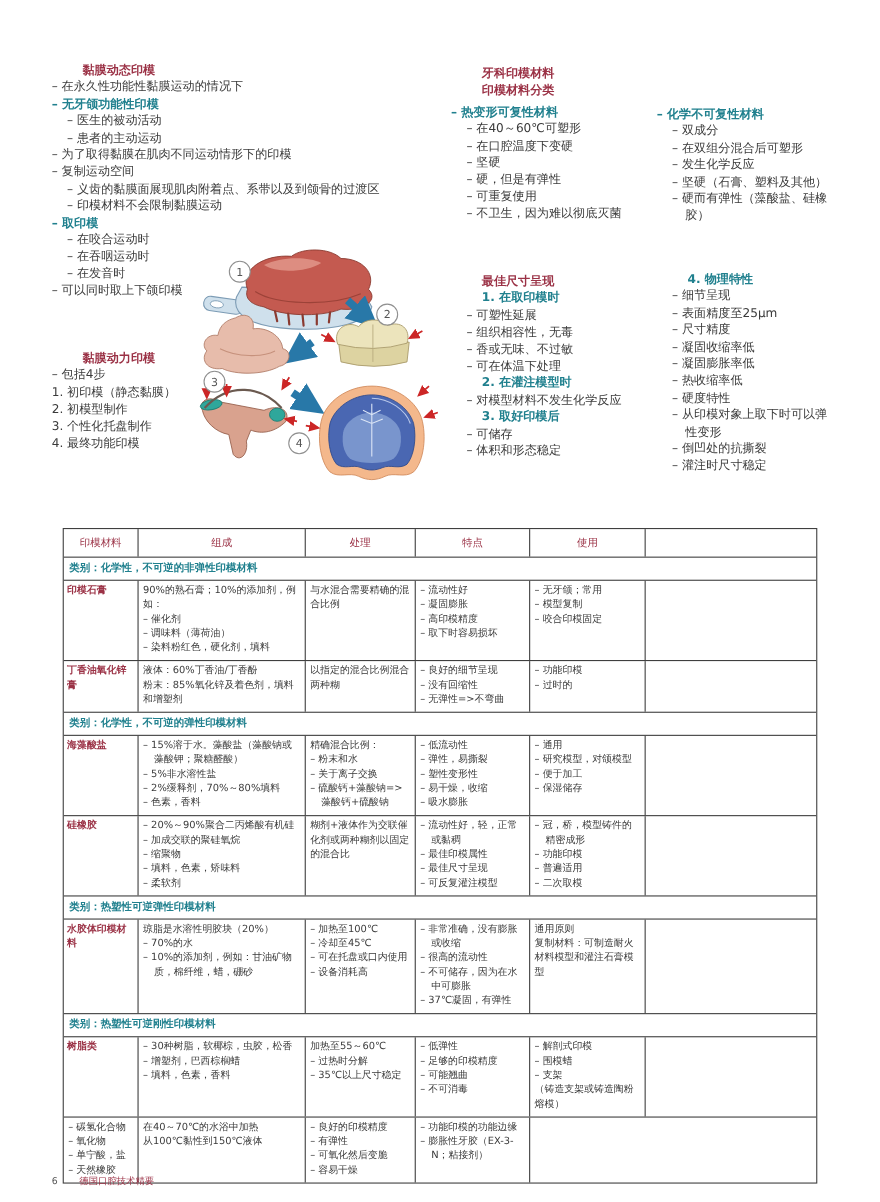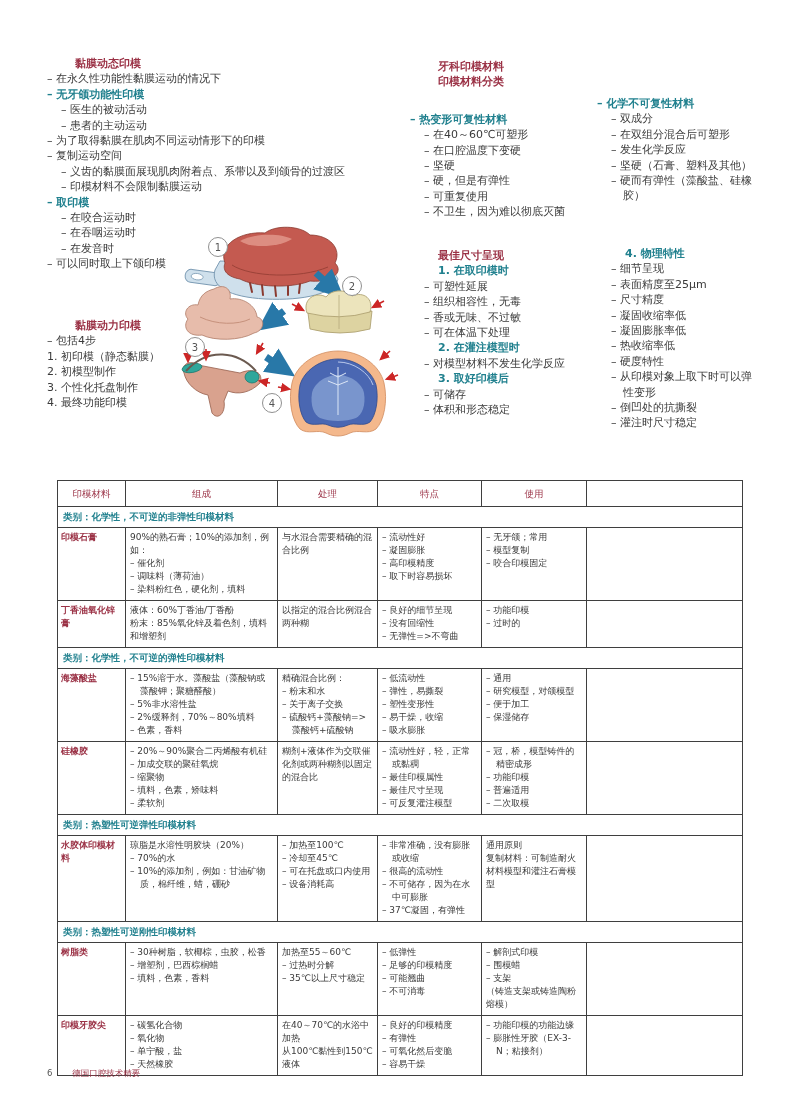--- a/index.html
+++ b/index.html
@@ -68,21 +68,21 @@
     <div class="ln lv1">– 包括4步</div>
     <div class="ln lv1">1. 初印模（静态黏膜）</div>
     <div class="ln lv1">2. 初模型制作</div>
     <div class="ln lv1">3. 个性化托盘制作</div>
     <div class="ln lv1">4. 最终功能印模</div>
   </div>
 
 <div class="sec" style="left:410px;top:59px;width:182px;">
     <div class="ln lv0 c-maroon b">牙科印模材料</div>
     <div class="ln lv0 c-maroon b">印模材料分类</div>
-    <div class="ln lv1 c-teal b" style="margin-top: 22px;">– 热变形可复性材料</div>
+    <div class="ln lv1 c-teal b" style="margin-top: 4px;">– 热变形可复性材料</div>
     <div class="ln lv2">– 在40～60℃可塑形</div>
     <div class="ln lv2">– 在口腔温度下变硬</div>
     <div class="ln lv2">– 坚硬</div>
     <div class="ln lv2">– 硬，但是有弹性</div>
     <div class="ln lv2">– 可重复使用</div>
     <div class="ln lv2">– 不卫生，因为难以彻底灭菌</div>
   </div>
 
 <div class="sec" style="left:410px;top:248px;width:160px;">
     <div class="ln lv0 c-maroon b">最佳尺寸呈现</div>
@@ -357,21 +357,20 @@
       </div>
       <div class="tcell">
         <div class="cl hang">– 解剖式印模</div>
         <div class="cl hang">– 围模蜡</div>
         <div class="cl hang">– 支架</div>
         <div class="cl">（铸造支架或铸造陶粉熔模）</div>
       </div>
       <div class="tcell"></div>
     </div>
     <div class="trow">
-      <div class="tcell name">印模牙胶尖</div>
       <div class="tcell">
         <div class="cl hang">– 碳氢化合物</div>
         <div class="cl hang">– 氧化物</div>
         <div class="cl hang">– 单宁酸，盐</div>
         <div class="cl hang">– 天然橡胶</div>
       </div>
       <div class="tcell">
         <div class="cl">在40～70℃的水浴中加热</div>
         <div class="cl">从100℃黏性到150℃液体</div>
       </div>

